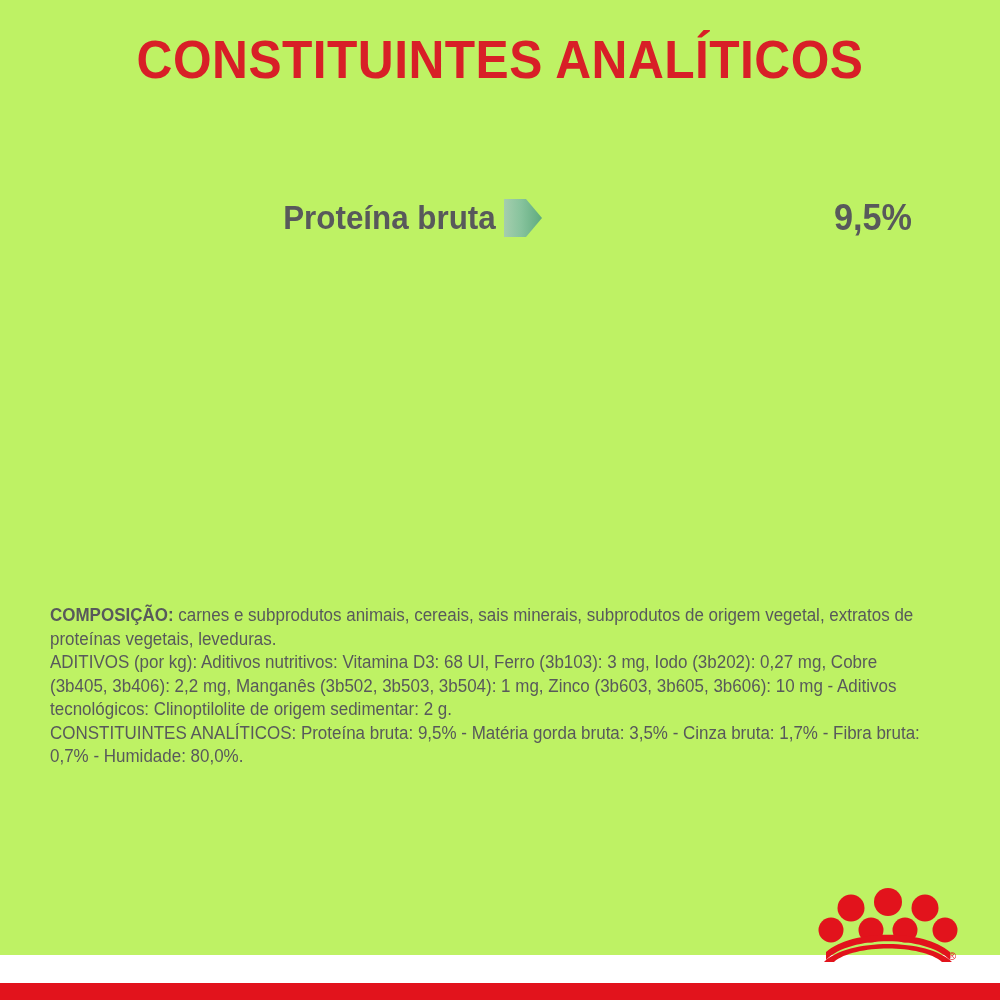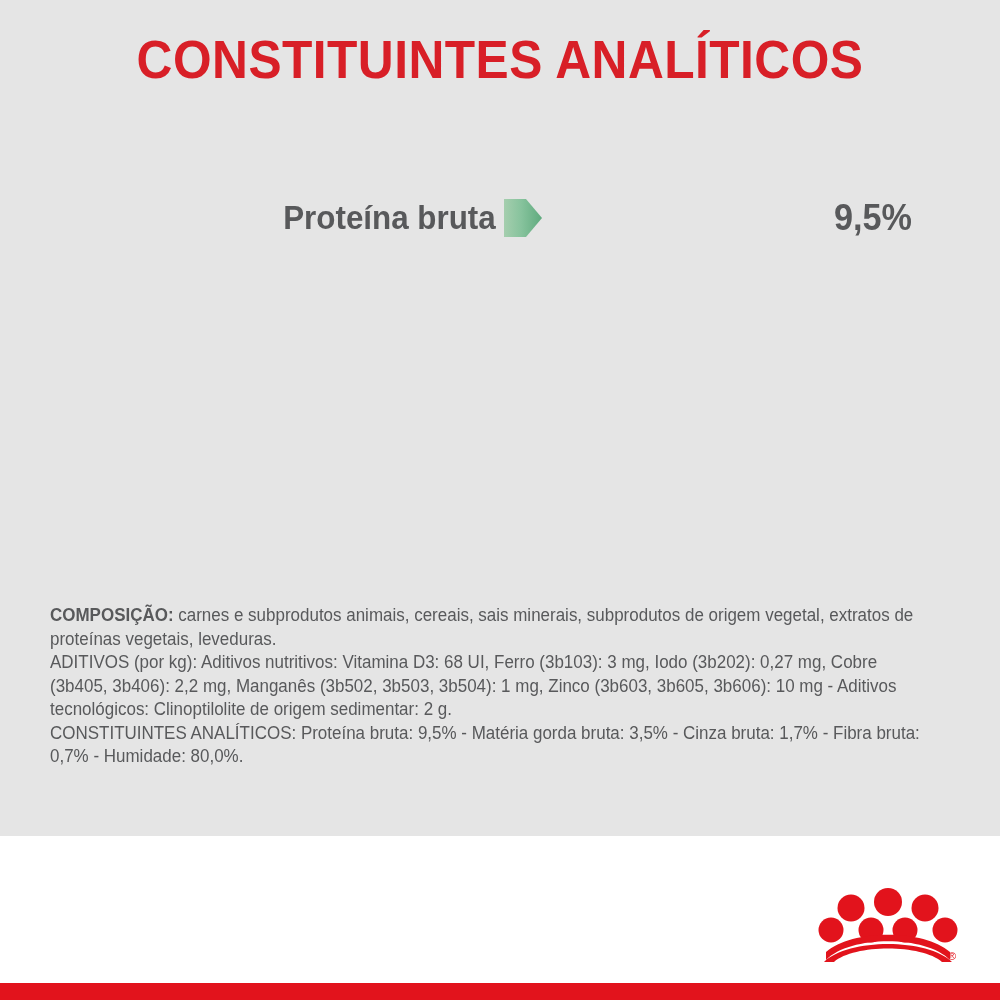--- a/index.html
+++ b/index.html
@@ -11,22 +11,22 @@
     height: 1000px;
     background: #ffffff;
     font-family: "Liberation Sans", sans-serif;
     overflow: hidden;
     position: relative;
   }
 
   #page {
     position: relative;
     width: 1000px;
-    height: 836px;
-    background: #e5e5e5;
+    height: 955px;
+    background: #bef264;
   }
 
   
   .title {
     position: absolute;
     top: 28px;
     left: 0;
     width: 1000px;
     text-align: center;
     color: #d81f27;

